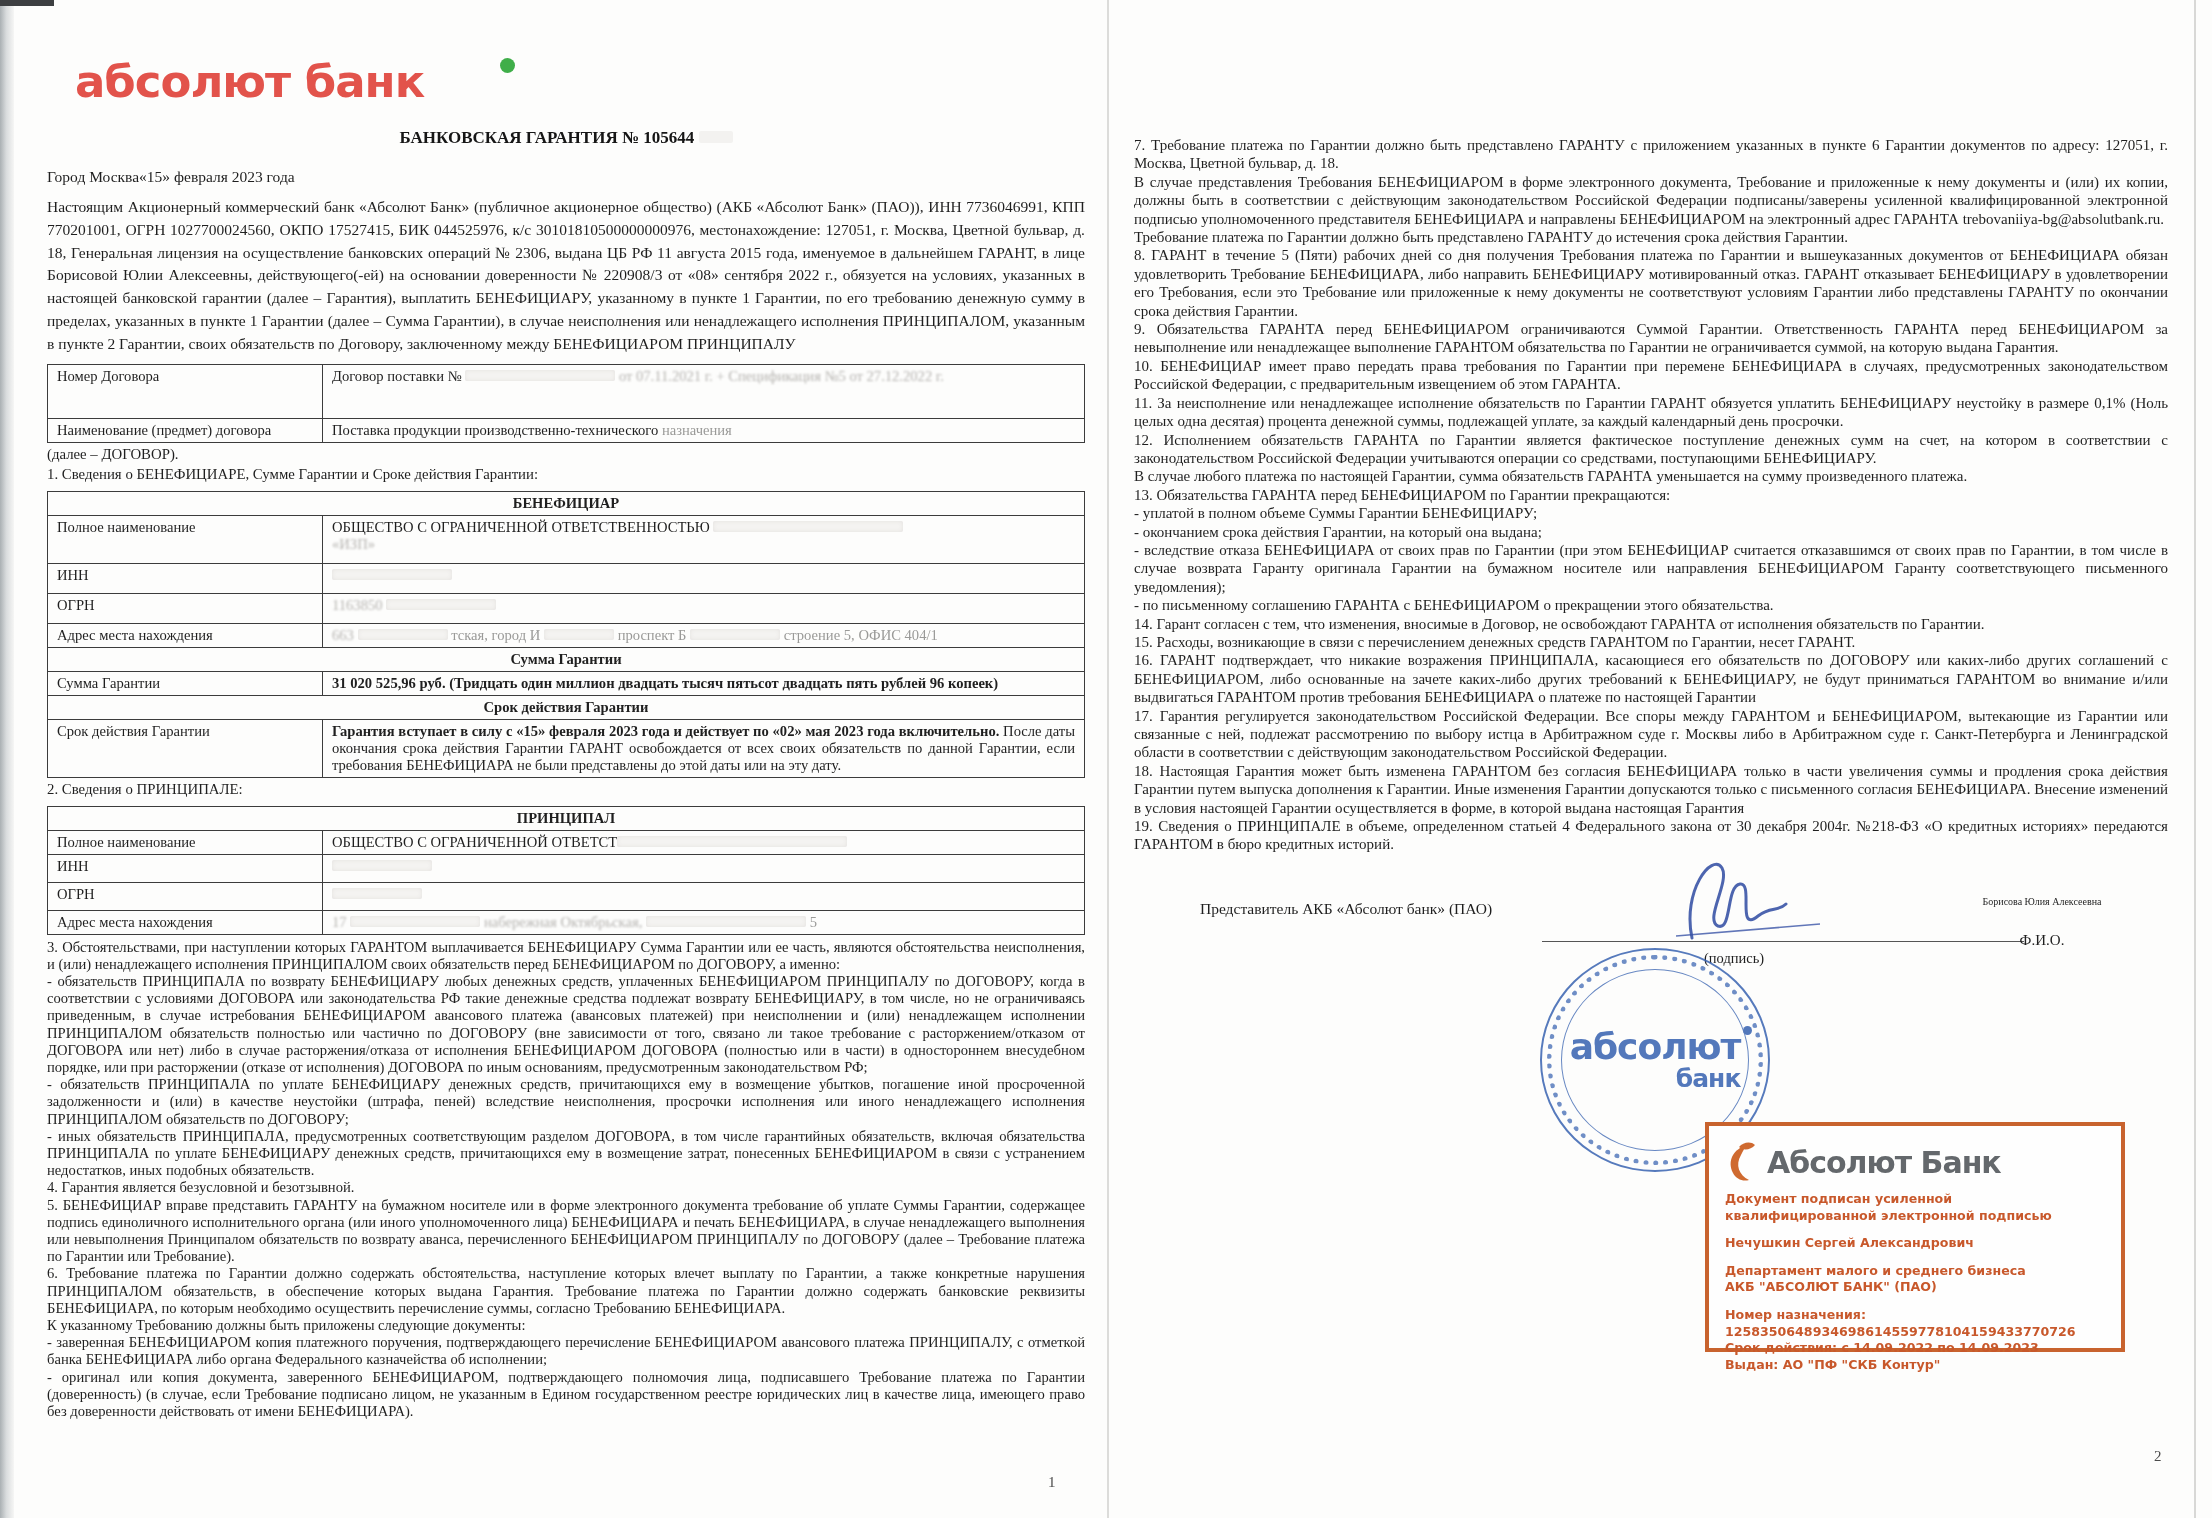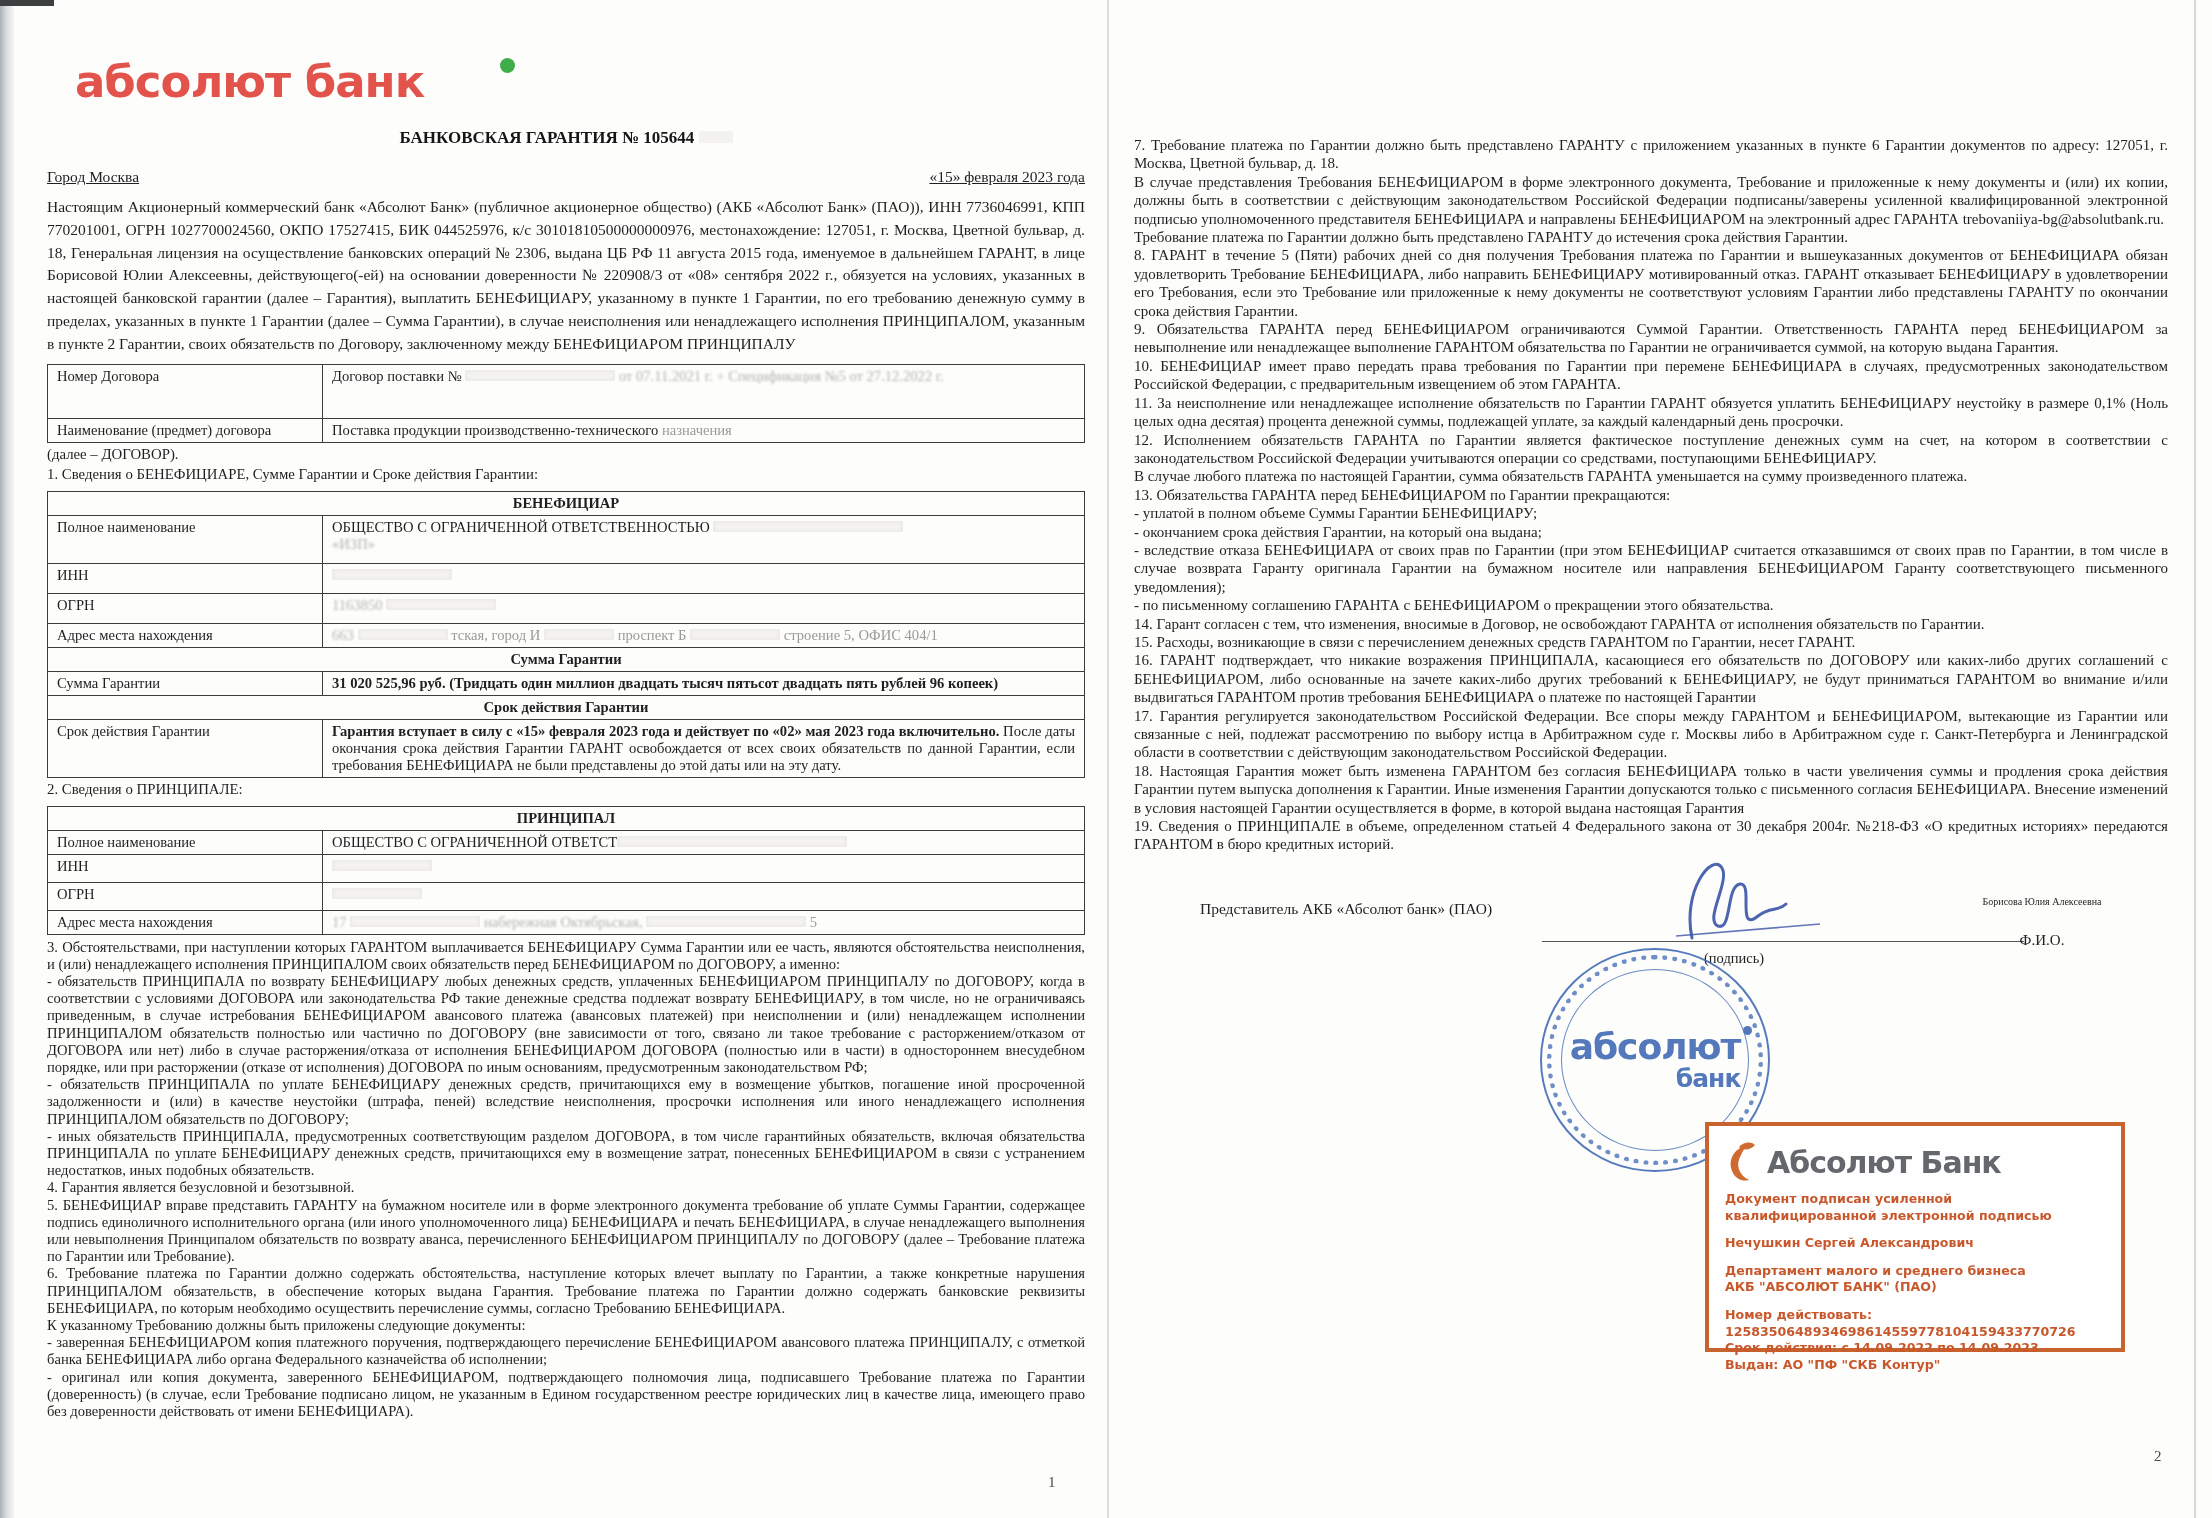--- a/index.html
+++ b/index.html
@@ -21,21 +21,21 @@
   
   .logo-row { margin:56px 0 0 28px; height:52px; position:relative; width:420px; }
   .logo-text { font-family:"DejaVu Sans", sans-serif; font-weight:bold; font-size:45px;
                letter-spacing:-1px; color:#e2534b; line-height:52px; }
   .logo-dot { position:absolute; right:-20px; top:2px; width:15px; height:15px;
               border-radius:50%; background:#3fae49; }
 
   .doc-title { text-align:center; margin-top:20px; font-weight:bold; font-size:17px; color:#161616;}
   .title-redact { display:inline-block; width:34px; height:12px; background:#f3f2f0;
                   border-radius:2px; vertical-align:baseline; }
-  .city-row { display:flex; justify-content:space-between; margin-top:20px; font-size:15.5px;text-decoration:underline; }
+  .city-row { display:flex; justify-content:flex-start; margin-top:20px; font-size:15.5px; }
 
   .para-intro { margin-top:10px; text-align:justify; font-size:15.5px; line-height:22.8px; }
   .para { text-align:justify; font-size:14.6px; line-height:17.2px; }
   #page2 .para { font-size:15px; line-height:18.4px; }
   .p2-text { margin-top:136px; }
 
   table { width:100%; border-collapse:collapse; margin-top:8px; }
   td,th { border:1.5px solid #3c3c3c; font-size:14.6px; padding:3px 9px; vertical-align:top; }
   th { text-align:center; font-weight:bold; padding:3px; }
   td.lbl { width:275px; }
@@ -288,20 +288,20 @@
         <svg width="34" height="42" viewBox="0 0 34 42">
           <path d="M22 4 C 8 8, 2 20, 8 32 C 11 38, 18 41, 24 39 C 14 34, 10 24, 16 14 C 18 10, 20 6, 22 4 Z" fill="#cf6a30"></path>
           <path d="M14 6 C 18 1, 26 0, 30 4 C 26 9, 18 10, 14 6 Z" fill="#cf6a30"></path>
         </svg>
         <span class="cert-bank-name">Абсолют Банк</span>
       </div>
       <div class="cert-line mt6" style="width:330px">Документ подписан усиленной квалифицированной электронной подписью</div>
       <div class="cert-line mt10">Нечушкин Сергей Александрович</div>
       <div class="cert-line mt10">Департамент малого и среднего бизнеса</div>
       <div class="cert-line">АКБ "АБСОЛЮТ БАНК" (ПАО)</div>
-      <div class="cert-line mt10">Номер действовать: 1258350648934698614559778104159433770726</div>
+      <div class="cert-line mt10">Номер назначения: 1258350648934698614559778104159433770726</div>
       <div class="cert-line">Срок действия: с 14.09.2022 по 14.09.2023</div>
       <div class="cert-line">Выдан: АО "ПФ "СКБ Контур"</div>
     </div>
 
     <div class="pagenum" style="left:1042px; top:1448px;">2</div>
   </div>
 </div>
 
 </body></html>

